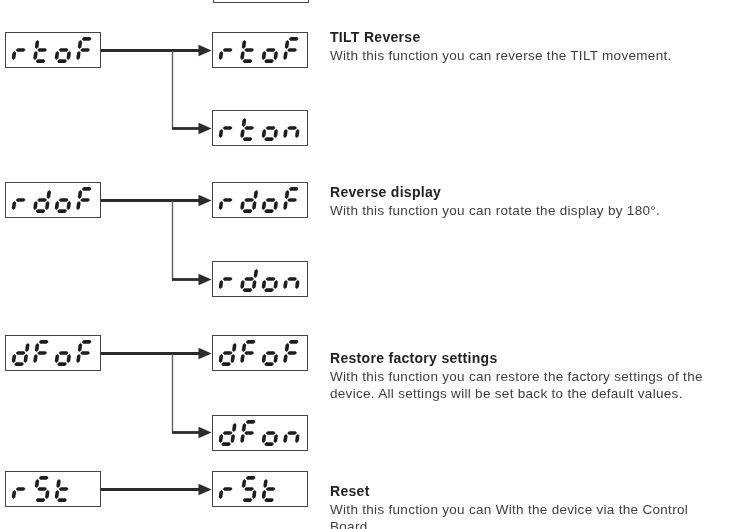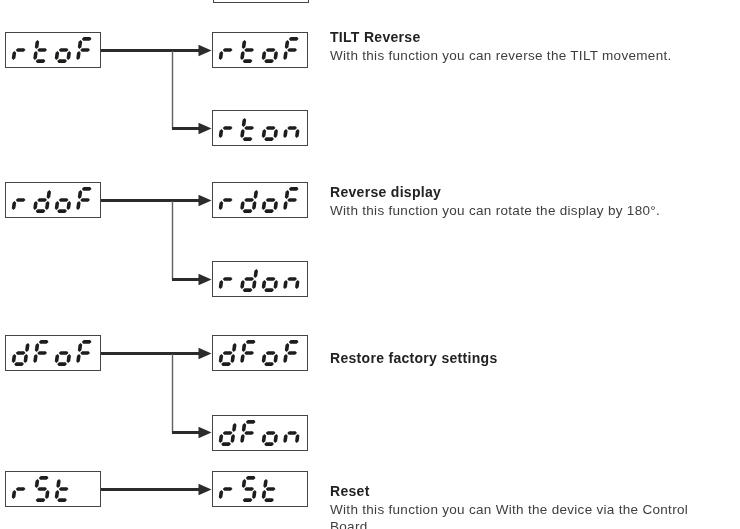--- a/index.html
+++ b/index.html
@@ -3,21 +3,20 @@
 <meta charset="utf-8">
 <style>
   html, body { margin: 0; padding: 0; background: #ffffff; }
   .canvas {
     position: relative;
     width: 740px;
     height: 529px;
     background: #ffffff;
     overflow: hidden;
     font-family: "Liberation Sans", sans-serif;
-    border-radius: 29px;
   }
   .display-box {
     position: absolute;
     width: 94px;
     height: 34px;
     border: 1.5px solid #454545;
     background: #ffffff;
     box-sizing: content-box;
   }
   .display-box svg { display: block; width: 94px; height: 34px; }
@@ -342,20 +341,21 @@
           </g>
           <g transform="translate(73.15,4) skewX(-8)" fill="#1d1d1b">
             <polygon points="13.7,14.1 15.5,15.799999999999999 15.5,21.2 13.7,22.9 11.899999999999999,21.2 11.899999999999999,15.799999999999999"></polygon>
             <polygon points="1.9,14.1 3.7,15.799999999999999 3.7,21.2 1.9,22.9 0.09999999999999987,21.2 0.09999999999999987,15.799999999999999"></polygon>
             <polygon points="2.9,13 4.6,11.2 11,11.2 12.7,13 11,14.8 4.6,14.8"></polygon>
           </g>
         </svg>
       </div>
     <div class="textblock" style="top:350px; width:404px;">
       <div class="fn-title">Restore factory settings</div>
+      <div class="fn-desc">With this function you can restore the factory settings of the device. All settings will be set back to the default values.</div>
     </div>
   </div>
 
   <div>
     <div class="display-box" style="left:5px; top:471px;">
         <svg viewBox="0 0 94 34" xmlns="http://www.w3.org/2000/svg">
           <g transform="translate(8.65,4) skewX(-8)" fill="#1d1d1b">
             <polygon points="1.9,14.1 3.7,15.799999999999999 3.7,21.2 1.9,22.9 0.09999999999999987,21.2 0.09999999999999987,15.799999999999999"></polygon>
             <polygon points="2.9,13 4.6,11.2 11,11.2 12.7,13 11,14.8 4.6,14.8"></polygon>
           </g>

